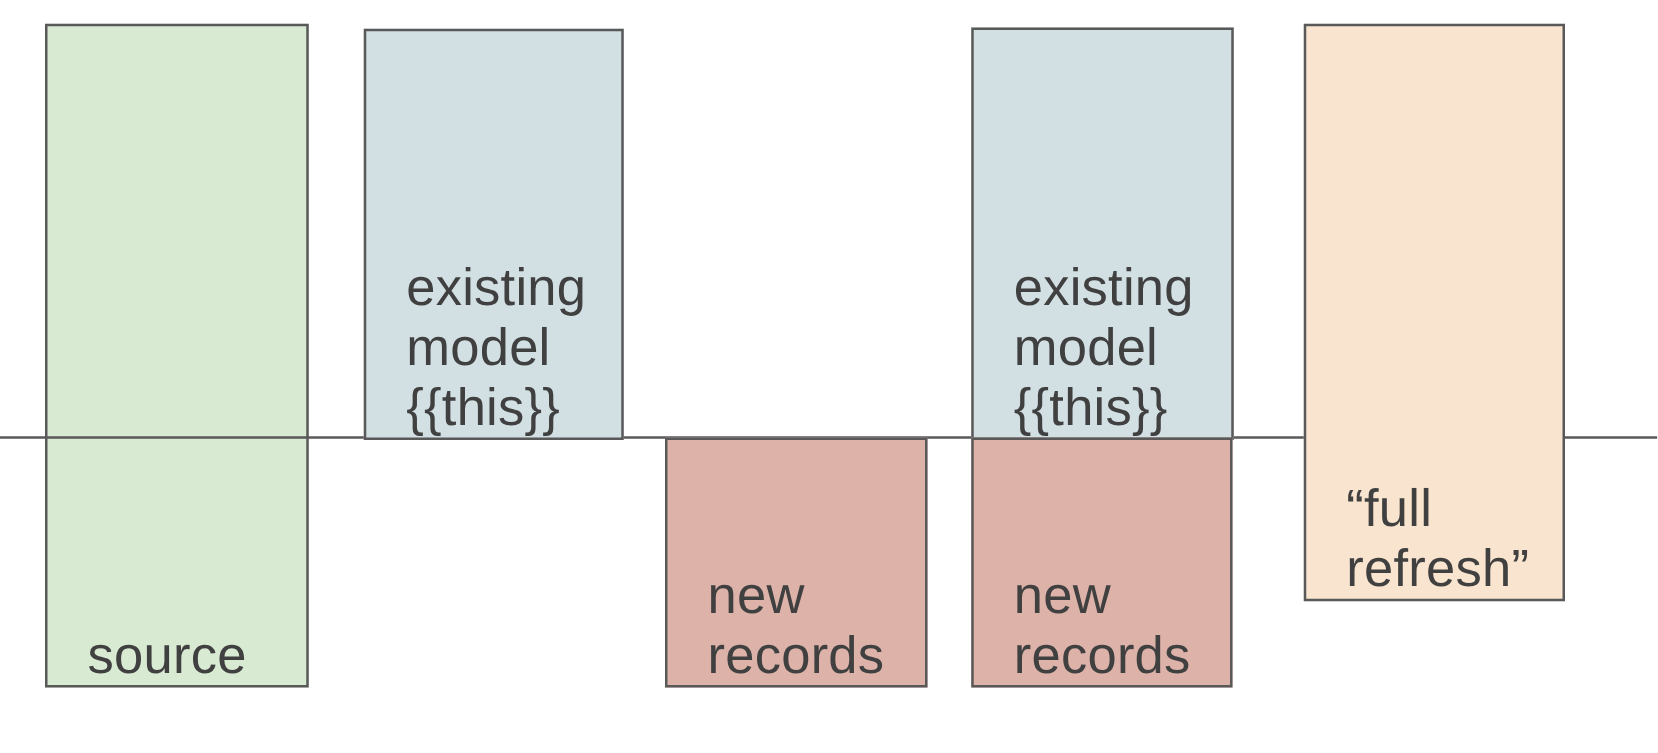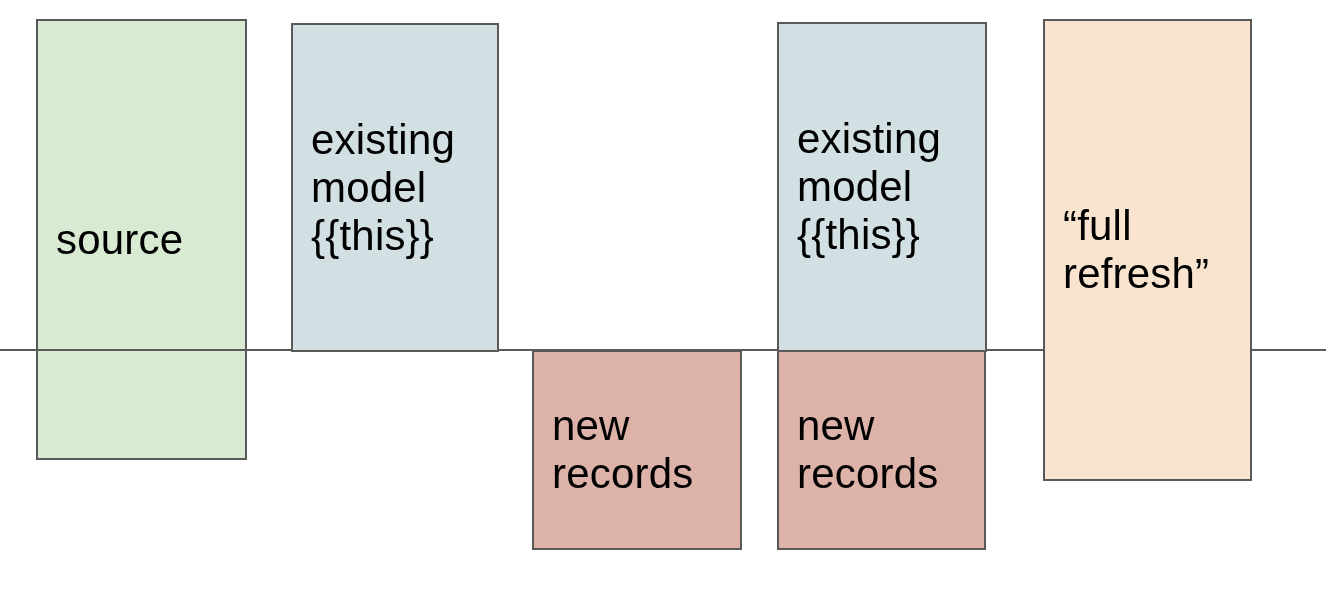--- a/index.html
+++ b/index.html
@@ -22,32 +22,32 @@
     width: 1326px;
     height: 2px;
     background: #5a5a5a;
     z-index: 2;
   }
   .box {
     position: absolute;
     box-sizing: border-box;
     border: 2px solid #595959;
     display: flex;
-    align-items: center;
+    align-items: flex-end;
     justify-content: flex-start;
-    padding: 0 16px 0 18px;
+    padding: 0 16px 0 32px;
     font-size: 42px;
     line-height: 48px;
-    color: #000000;
+    color: #404040;
     letter-spacing: 0.2px;
     word-spacing: 1px;
   }
   .box span { display: block; }
   
-  .box-source        { left: 36px;   top: 19px;  width: 211px; height: 441px; z-index: 1; }
+  .box-source        { left: 36px;   top: 19px;  width: 211px; height: 531px; z-index: 1; }
   .box-existing-1    { left: 291px;  top: 23px;  width: 208px; height: 329px; z-index: 3; }
   .box-new-records-1 { left: 532px;  top: 350px; width: 210px; height: 200px; z-index: 3; }
   .box-existing-2    { left: 777px;  top: 22px;  width: 210px; height: 330px; z-index: 3; }
   .box-new-records-2 { left: 777px;  top: 350px; width: 209px; height: 200px; z-index: 4; }
   .box-full-refresh  { left: 1043px; top: 19px;  width: 209px; height: 462px; z-index: 3; }
 </style>
 </head>
 <body>
 
 <div class="canvas">

